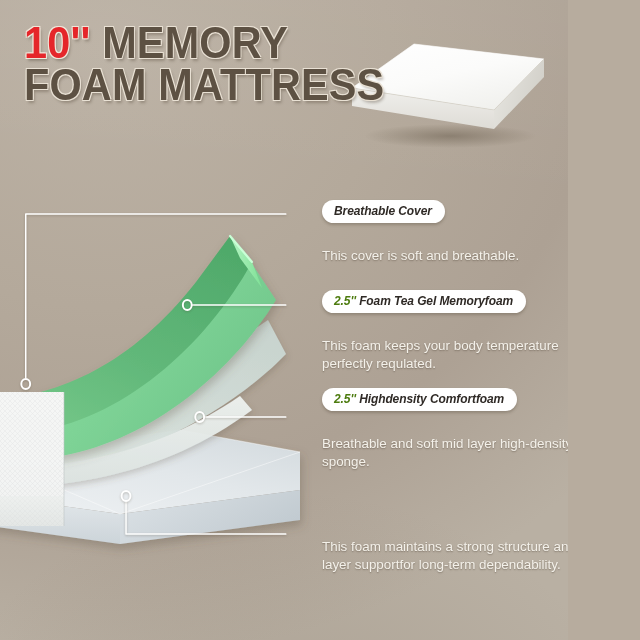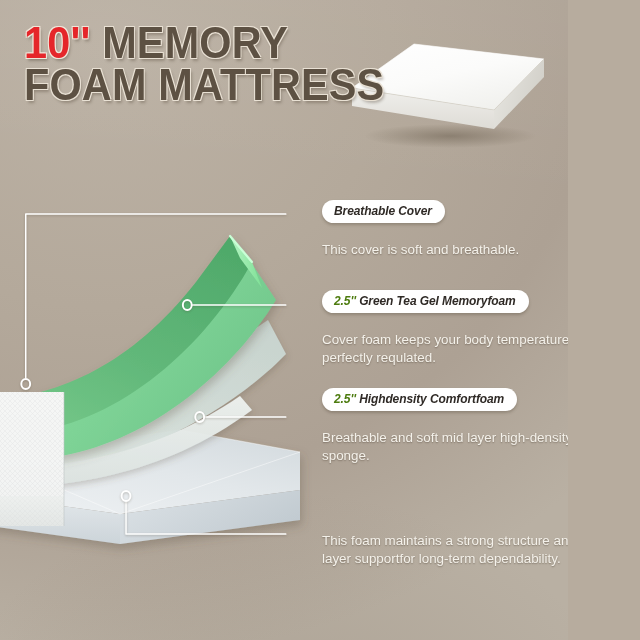--- a/index.html
+++ b/index.html
@@ -132,21 +132,21 @@
     font-style: italic;
     color: #2f2a26;
     letter-spacing: -0.1px;
   }
   .pill-measure {
     color: #4d7c0f;
     font-weight: bold;
     font-style: italic;
   }
   .callout-desc {
-    margin-top: 18px;
+    margin-top: 24px;
     font-size: 13.4px;
     line-height: 1.32;
     color: #f4f1ea;
     text-shadow: 0 1px 1.5px rgba(72,60,46,0.45);
     max-width: 268px;
   }
 
   .c1 { top: 200px; }
   .c2 { top: 290px; }
   .c3 { top: 388px; }
@@ -329,23 +329,23 @@
   <div class="callout c1">
     <div class="callout-pill">
       <span>Breathable Cover</span>
     </div>
     <div class="callout-desc">This cover is soft and breathable.</div>
   </div>
 
   <div class="callout c2">
     <div class="callout-pill">
       <span class="pill-measure">2.5'' </span>
-      <span>Green Tea Gel Memoryfoam</span>
-    </div>
-    <div class="callout-desc">Cover foam keeps your body temperature perfectly requlated.</div>
+      <span>Foam Tea Gel Memoryfoam</span>
+    </div>
+    <div class="callout-desc">This foam keeps your body temperature perfectly requlated.</div>
   </div>
 
   <div class="callout c3">
     <div class="callout-pill">
       <span class="pill-measure">2.5'' </span>
       <span>Highdensity Comfortfoam</span>
     </div>
     <div class="callout-desc">Breathable and soft mid layer high-density sponge.</div>
   </div>
 

